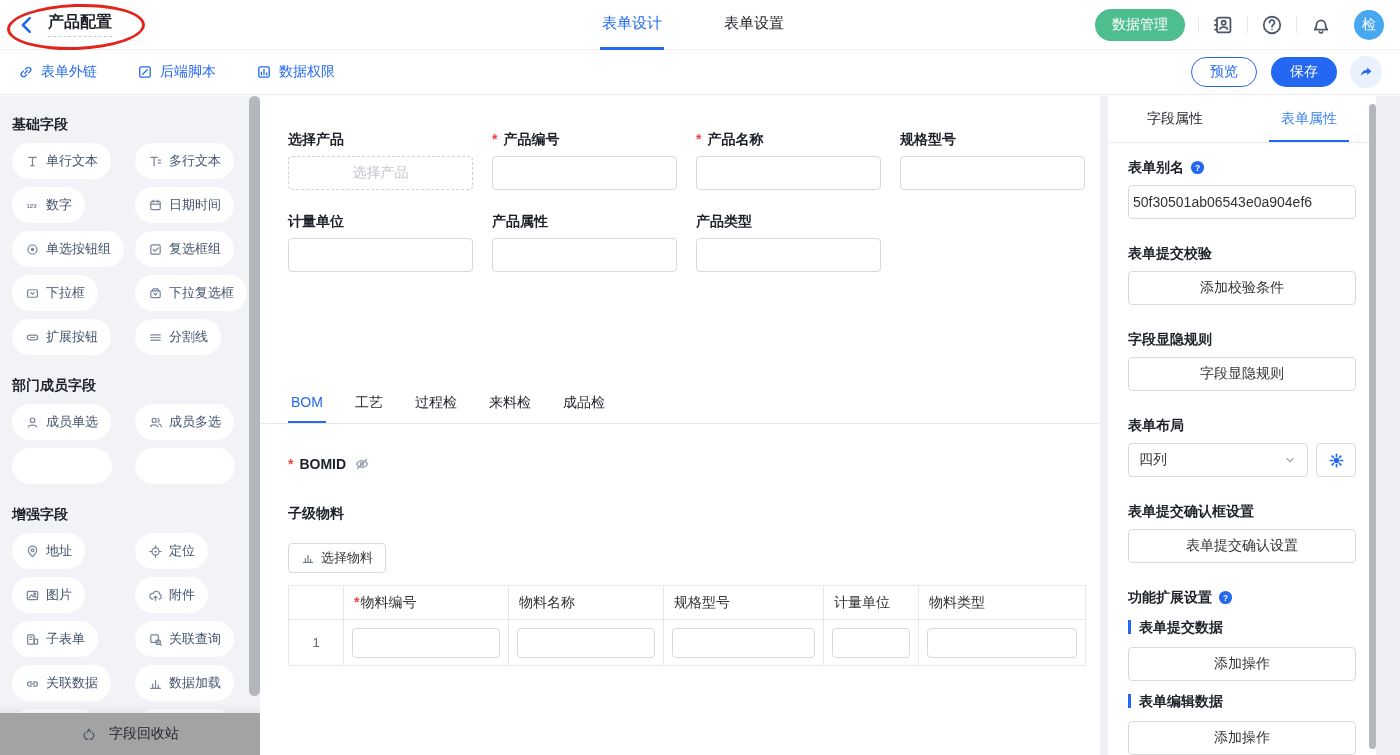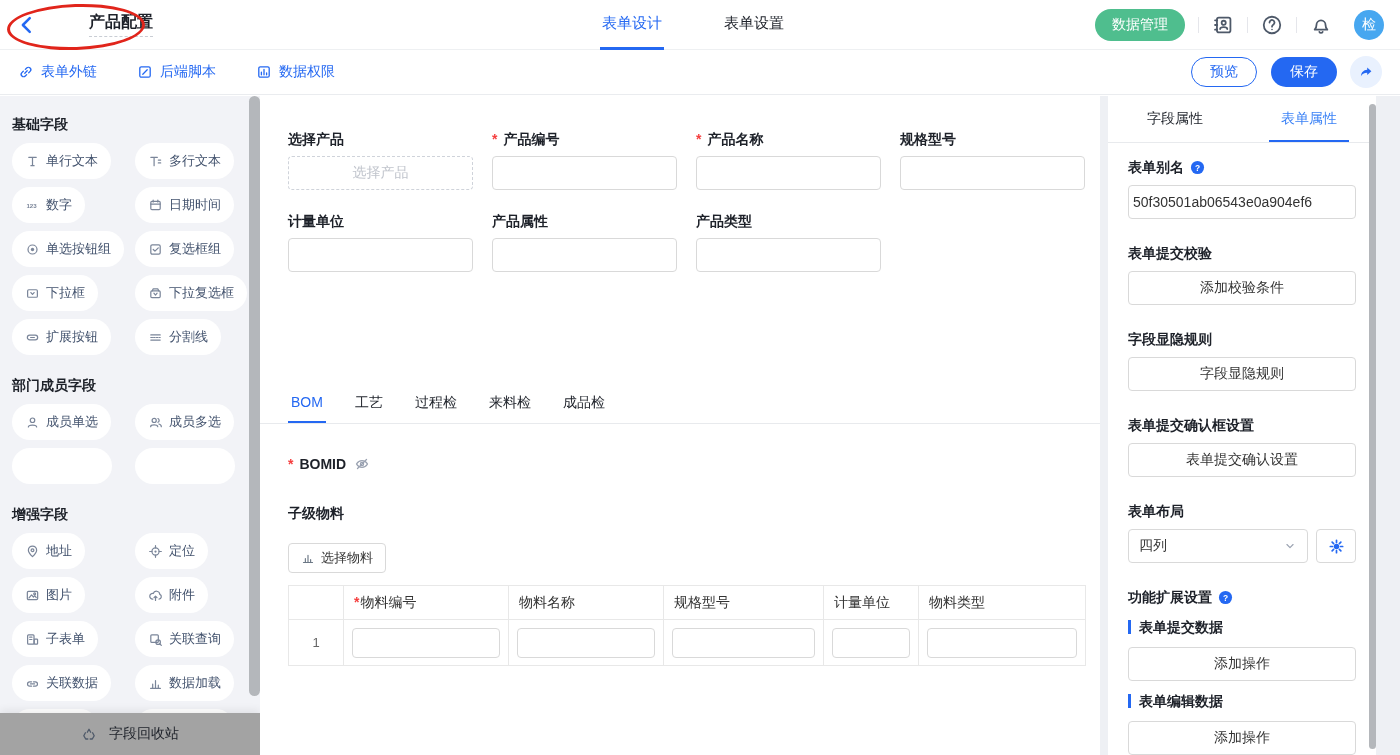--- a/index.html
+++ b/index.html
@@ -6,21 +6,21 @@
   html,body { width:1400px; height:755px; }
   body {
     font-family: "Liberation Sans","DejaVu Sans",sans-serif;
     position: relative; overflow: hidden; background:#fff; color:#1d2129;
   }
   svg { display:block; }
   .ico { display:inline-flex; align-items:center; justify-content:center; flex:0 0 auto; }
 
   
   .header { height:50px; background:#fff; border-bottom:1px solid #eef0f2;
-    display:flex; align-items:center; padding:0 16px; position:relative;gap:41px; }
+    display:flex; align-items:center; padding:0 16px; position:relative; }
   .back-btn { width:22px; height:22px; color:#2468f2; cursor:pointer; }
   .page-title { font-size:16px; font-weight:700; margin-left:10px; padding-bottom:3px;
     border-bottom:1px dashed #c9cdd4; }
   .annotation-ellipse { position:absolute; left:7px; top:4px; width:138px; height:46px;
     border:3px solid #e1251b; border-radius:50%; transform:rotate(-2deg); pointer-events:none; }
   .header-tabs { position:absolute; left:600px; top:0; height:50px; display:flex; gap:58px; }
   .header-tab { font-size:15px; color:#1d2129; display:flex; align-items:center;
     border-bottom:3px solid transparent; padding:0 2px; cursor:pointer; }
   .header-tab.active { color:#2468f2; border-bottom-color:#2468f2; }
   .header-right { margin-left:auto; display:flex; align-items:center; }
@@ -624,27 +624,20 @@
           </div>
           <button class="p-btn">添加校验条件</button>
         </div>
         <div class="p-section">
           <div class="p-label">
             <span>字段显隐规则</span>
           </div>
           <button class="p-btn">字段显隐规则</button>
         </div>
         <div class="p-section">
-          <div class="p-label">
-            <span>表单提交确认框设置</span>
-          </div>
-          <button class="p-btn">表单提交确认设置</button>
-        </div>
-
-      <div class="p-section">
         <div class="p-label">
           <span>表单布局</span>
         </div>
         <div class="layout-row">
           <div class="layout-select">
             <span>四列</span>
             <span class="ico">
                 <svg viewBox="0 0 16 16" width="100%" height="100%" fill="none" stroke="currentColor" stroke-width="1.3" stroke-linecap="round" stroke-linejoin="round">
                   <path d="M4.5 6.3L8 9.8l3.5-3.5"></path>
                 </svg>
@@ -653,20 +646,27 @@
           <button class="gear-btn">
             <span class="ico">
                 <svg viewBox="0 0 16 16" width="100%" height="100%" fill="none" stroke="currentColor" stroke-width="1.3" stroke-linecap="round" stroke-linejoin="round">
                   <path d="M8 2.2v2M8 11.8v2M2.2 8h2M11.8 8h2M3.9 3.9l1.4 1.4M10.7 10.7l1.4 1.4M3.9 12.1l1.4-1.4M10.7 5.3l1.4-1.4" stroke-width="1.6"></path>
                   <circle cx="8" cy="8" r="2.6" fill="currentColor" stroke="none"></circle>
                 </svg>
               </span>
           </button>
         </div>
       </div>
+
+      <div class="p-section">
+          <div class="p-label">
+            <span>表单提交确认框设置</span>
+          </div>
+          <button class="p-btn">表单提交确认设置</button>
+        </div>
 
       <div class="ext-section">
         <div class="p-label">
           <span>功能扩展设置</span>
           <span class="ico">
               <svg viewBox="0 0 16 16" width="100%" height="100%" fill="none" stroke="currentColor" stroke-width="1.3" stroke-linecap="round" stroke-linejoin="round">
                 <circle cx="8" cy="8" r="7" fill="#2468f2" stroke="none"></circle>
                 <text x="8" y="11.2" text-anchor="middle" font-size="9" font-weight="bold" fill="#fff" stroke="none">?</text>
               </svg>
             </span>

